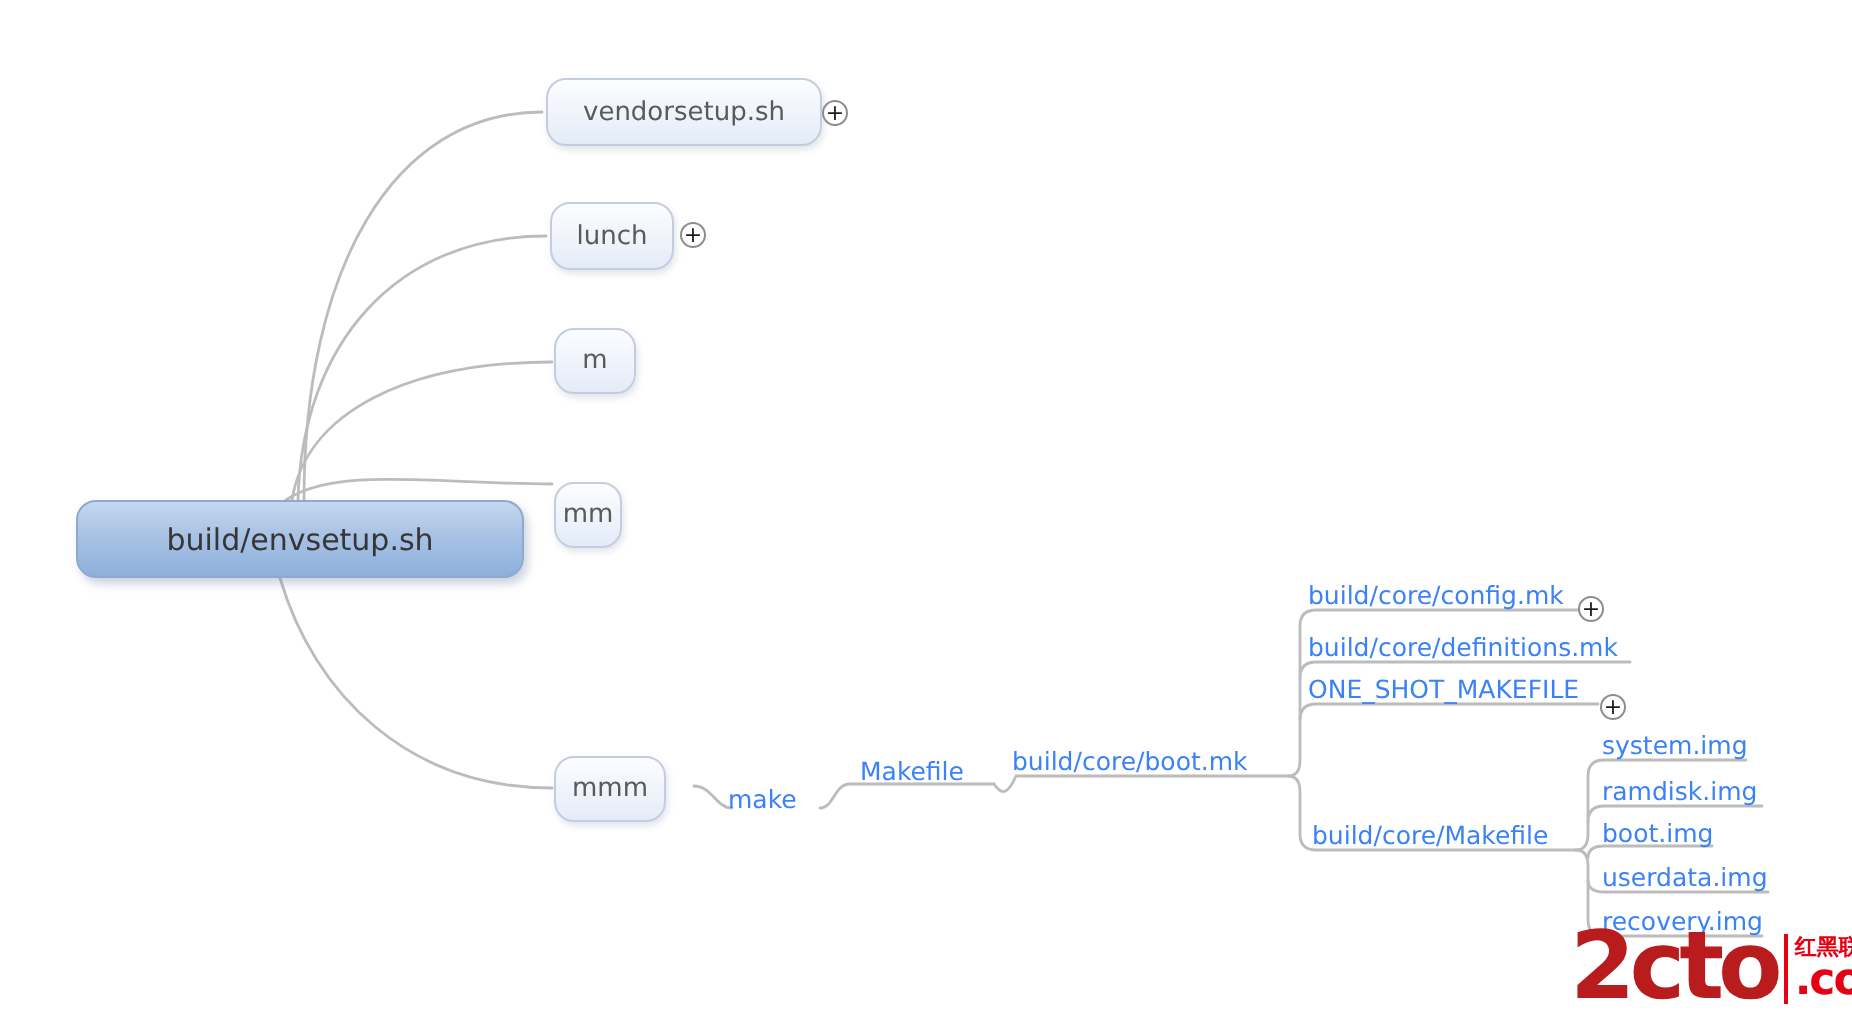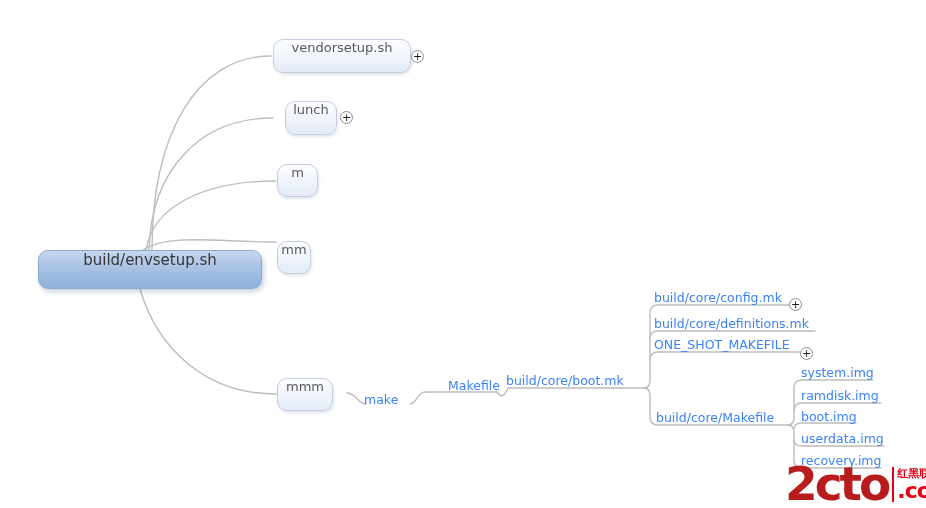--- a/index.html
+++ b/index.html
@@ -13,21 +13,21 @@
     overflow: hidden;
   }
   #connector-layer {
     position: absolute;
     left: 0; top: 0;
     width: 926px; height: 508px;
   }
   .node-box {
     position: absolute;
     display: flex;
-    align-items: flex-start;
+    align-items: center;
     justify-content: center;
     border-radius: 10px;
     border: 1px solid #c3cddf;
     background: linear-gradient(180deg, #fcfdff 0%, #f0f4fb 50%, #e4ecf8 100%);
     color: #5a5a5a;
     font-size: 13px;
     white-space: nowrap;
     box-shadow: 1px 2px 3px rgba(140,155,180,0.25);
     cursor: pointer;
   }
@@ -125,40 +125,40 @@
 
   <div class="node-box root" style="left:38px; top:250px; width:224px; height:39px;">
     <span>build/envsetup.sh</span>
   </div>
 
   <div class="node-box" style="left:273px; top:39px; width:138px; height:34px;">
     <span>vendorsetup.sh</span>
   </div>
   <div class="expand-icon" style="left:411px; top:50px;">+</div>
 
-  <div class="node-box" style="left:285px; top:101px; width:52px; height:34px;">
+  <div class="node-box" style="left:275px; top:101px; width:62px; height:34px;">
     <span>lunch</span>
   </div>
   <div class="expand-icon" style="left:340px; top:111px;">+</div>
 
   <div class="node-box" style="left:277px; top:164px; width:41px; height:33px;">
     <span>m</span>
   </div>
 
   <div class="node-box" style="left:277px; top:226px; width:34px; height:33px;margin-top:15px;">
     <span>mm</span>
   </div>
 
   <div class="node-box" style="left:277px; top:378px; width:56px; height:33px;">
     <span>mmm</span>
   </div>
 
   <div class="text-node" style="left:364px; top:392px;">make</div>
 
-  <div class="text-node" style="left:430px; top:378px;margin-left:18px;">Makefile</div>
+  <div class="text-node" style="left:430px; top:378px;">Makefile</div>
 
   <div class="text-node" style="left:506px; top:373px;">build/core/boot.mk</div>
 
   <div class="text-node" style="left:654px; top:290px;">build/core/config.mk</div>
   <div class="expand-icon" style="left:789px; top:298px;">+</div>
 
   <div class="text-node" style="left:654px; top:316px;">build/core/definitions.mk</div>
 
   <div class="text-node" style="left:654px; top:337px;">ONE_SHOT_MAKEFILE</div>
   <div class="expand-icon" style="left:800px; top:347px;">+</div>

